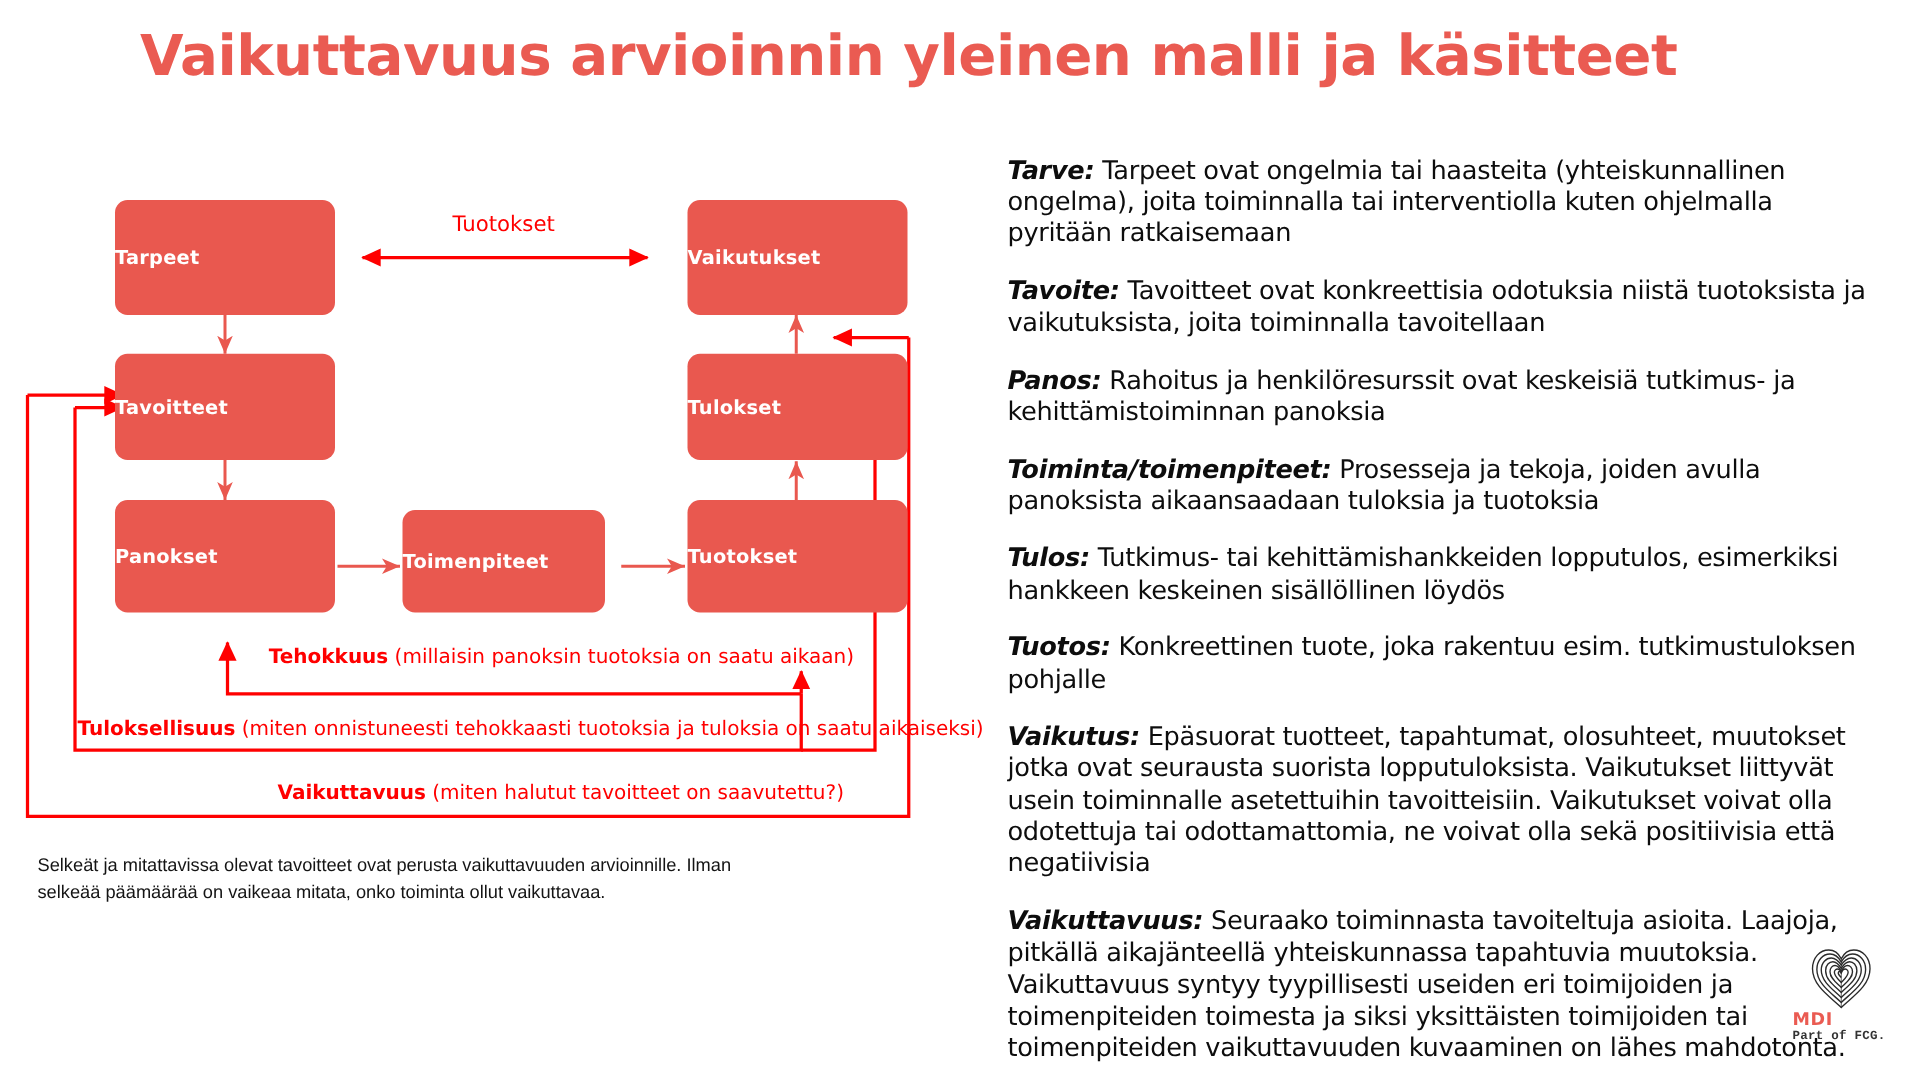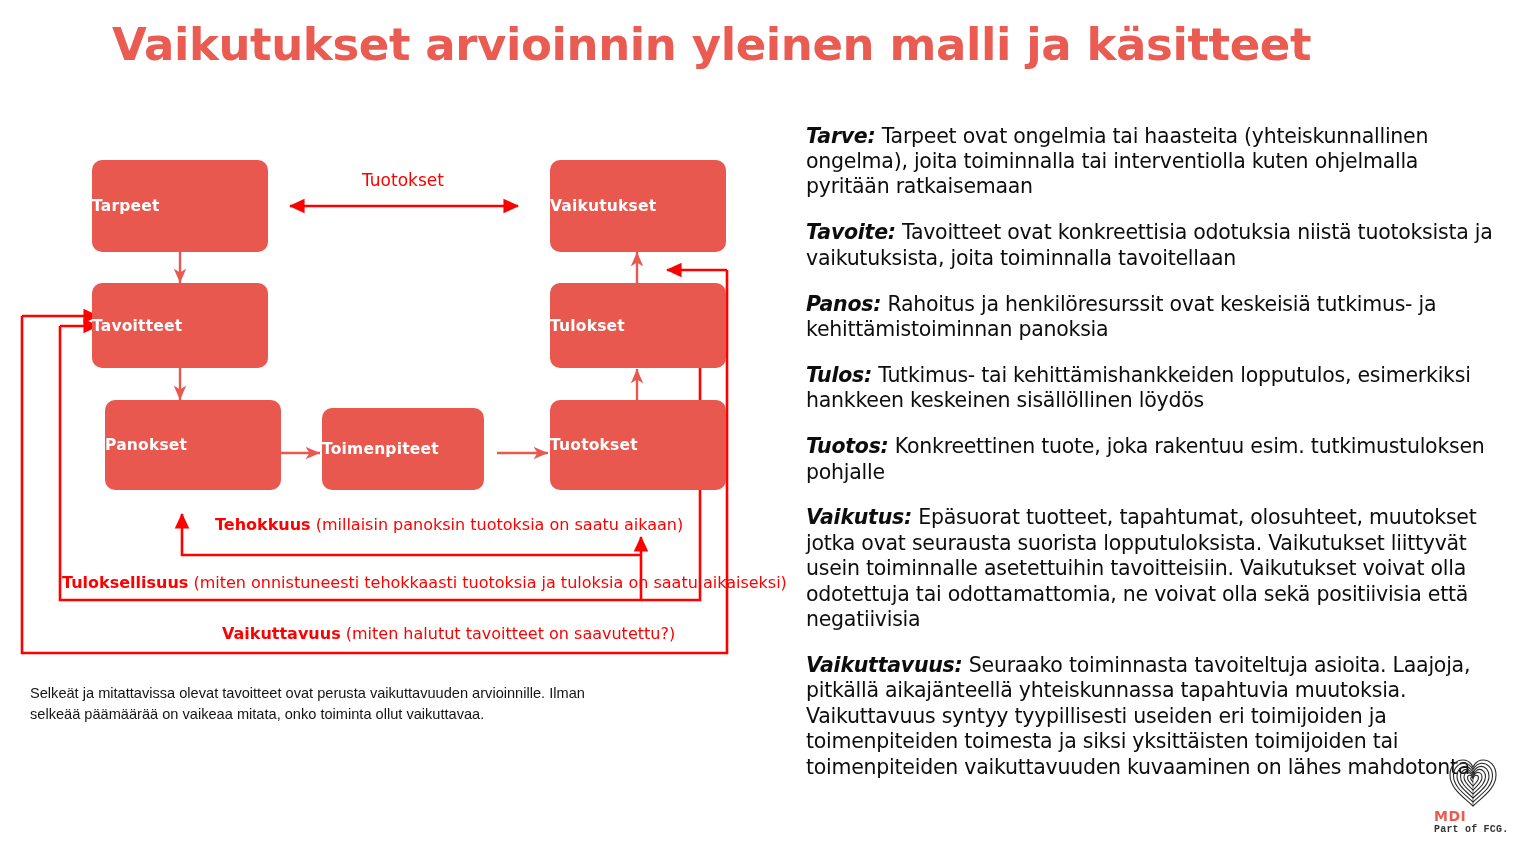--- a/index.html
+++ b/index.html
@@ -147,21 +147,21 @@
     color: #333333;
     font-size: 10px;
     font-weight: bold;
     letter-spacing: 0.2px;
     font-family: Liberation Mono, monospace;
   }
 </style>
 </head>
 <body>
 
-<div id="slide-title">Vaikutukset arvioinnin yleinen malli ja käsitteet</div>
+<div id="slide-title">Vaikuttavuus arvioinnin yleinen malli ja käsitteet</div>
 
 <div id="diagram-panel">
 
   <svg id="diagram-svg" width="790" height="600" viewBox="0 0 790 600">
     <defs>
       <marker id="soft-arrow" markerWidth="7" markerHeight="7" refX="6" refY="3" orient="auto" markerUnits="strokeWidth">
         <path d="M0,0.4 L6,3 L0,5.6 L1.6,3 Z" fill="#E9584F"></path>
       </marker>
       <marker id="red-arrow" markerWidth="7" markerHeight="7" refX="5.6" refY="3" orient="auto" markerUnits="strokeWidth">
         <path d="M0,0.2 L6,3 L0,5.8 Z" fill="#FF0000"></path>
@@ -215,21 +215,21 @@
   </div>
 
   <div class="node-box" style="left:92px; top:183px; width:176px; height:85px;">
     <span>Tavoitteet</span>
   </div>
 
   <div class="node-box" style="left:550px; top:183px; width:176px; height:85px;">
     <span>Tulokset</span>
   </div>
 
-  <div class="node-box" style="left:92px; top:300px; width:176px; height:90px;margin-left:13px;">
+  <div class="node-box" style="left:92px; top:300px; width:176px; height:90px;">
     <span>Panokset</span>
   </div>
 
   <div class="node-box" style="left:322px; top:308px; width:162px; height:82px;">
     <span>Toimenpiteet</span>
   </div>
 
   <div class="node-box" style="left:550px; top:300px; width:176px; height:90px;">
     <span>Tuotokset</span>
   </div>
@@ -258,20 +258,23 @@
   </p>
 
   <p class="definition">
     <span class="term">Tavoite:</span><span> Tavoitteet ovat konkreettisia odotuksia niistä tuotoksista ja vaikutuksista, joita toiminnalla tavoitellaan</span>
   </p>
 
   <p class="definition">
     <span class="term">Panos:</span><span> Rahoitus ja henkilöresurssit  ovat keskeisiä tutkimus- ja kehittämistoiminnan panoksia</span>
   </p>
 
+  <p class="definition">
+    <span class="term">Toiminta/toimenpiteet:</span><span> Prosesseja ja tekoja, joiden avulla panoksista aikaansaadaan tuloksia ja tuotoksia</span>
+  </p>
 
   <p class="definition">
     <span class="term">Tulos:</span><span> Tutkimus- tai kehittämishankkeiden lopputulos, esimerkiksi hankkeen keskeinen sisällöllinen löydös</span>
   </p>
 
   <p class="definition">
     <span class="term">Tuotos:</span><span> Konkreettinen tuote, joka rakentuu esim. tutkimustuloksen pohjalle</span>
   </p>
 
   <p class="definition">

